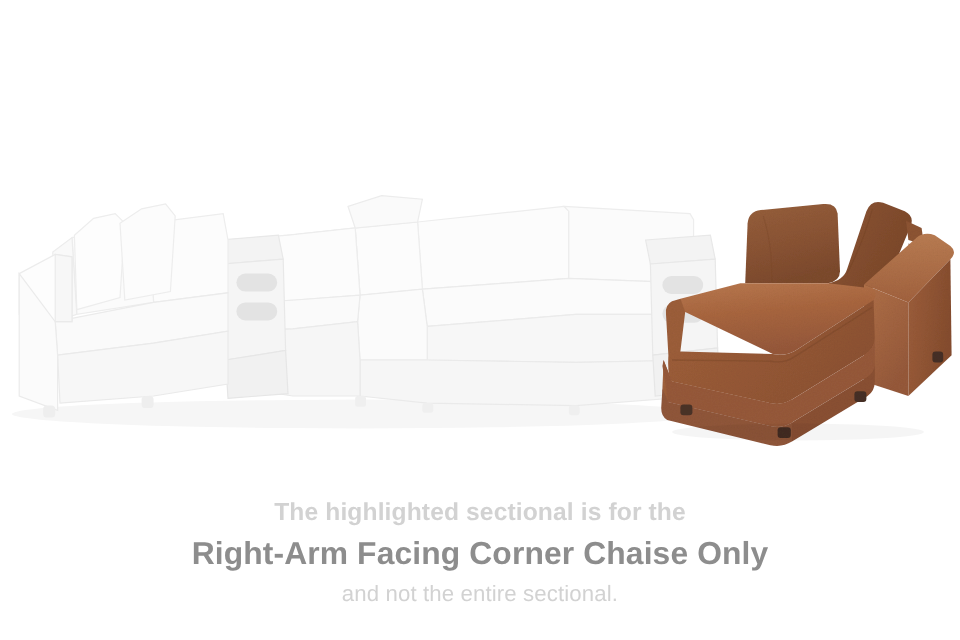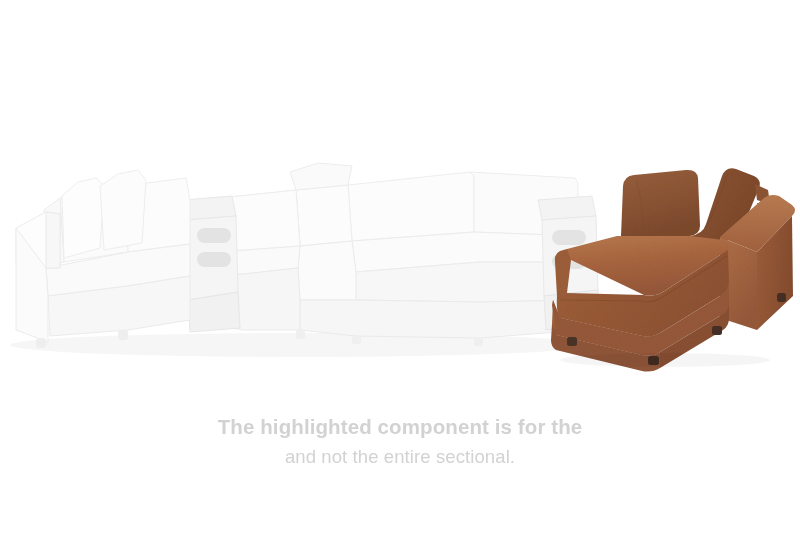--- a/index.html
+++ b/index.html
@@ -234,17 +234,18 @@
         <rect x="777" y="293" width="9" height="9" rx="2.5" fill="#463025"></rect>
 
       </g>
 
       <ellipse cx="665" cy="360" rx="105" ry="7" fill="#000000" opacity="0.04"></ellipse>
 
     </svg>
   </div>
 
   <div id="caption">
-    <div class="cap-line1">The highlighted component is for the</div>
+    <div class="cap-line1">The highlighted sectional is for the</div>
+    <div class="cap-line2">Right-Arm Facing Corner Chaise Only</div>
     <div class="cap-line3">and not the entire sectional.</div>
   </div>
 
 </div>
 
 </body></html>

